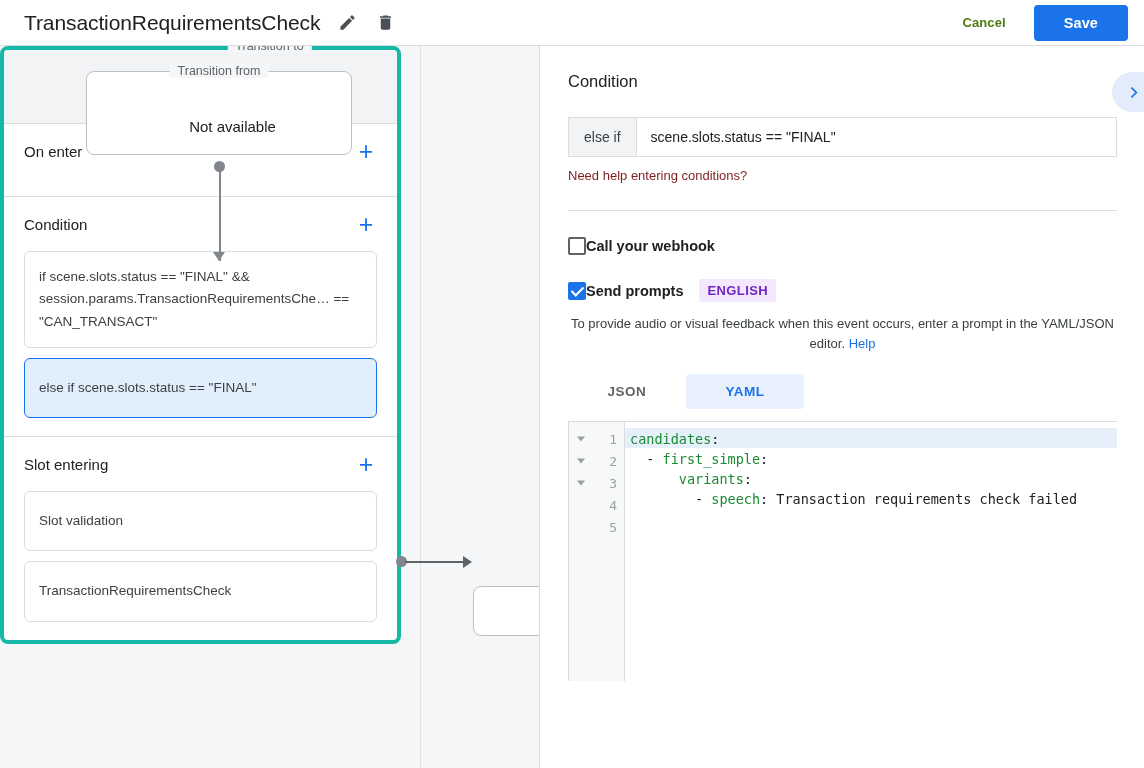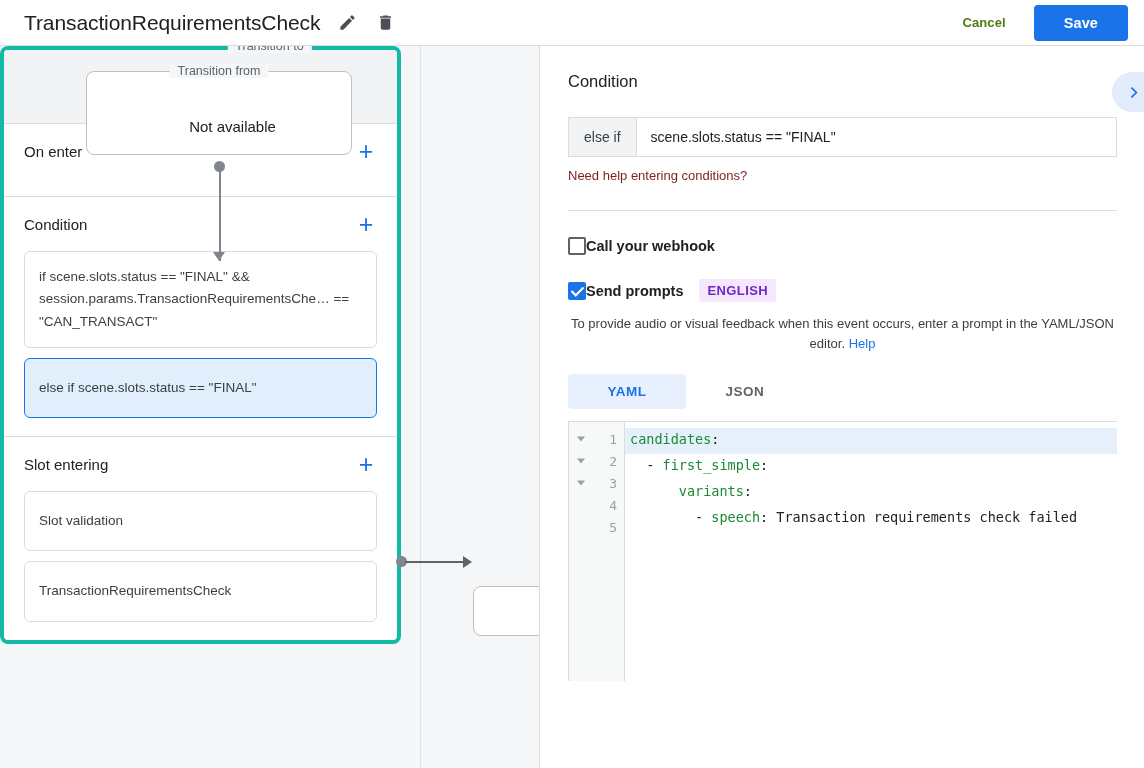--- a/index.html
+++ b/index.html
@@ -273,21 +273,21 @@
   .lnum {
     width: 100%; text-align: right;
     font-family: "DejaVu Sans Mono", monospace;
     font-size: 13px; color: #9aa0a6;
   }
   .code {
     flex: 1 1 auto; padding-top: 6px; overflow: hidden;
     white-space: pre; position: relative;
   }
   .cline {
-    height: 26px; line-height: 22px;
+    height: 20px; line-height: 22px;
     font-family: "DejaVu Sans Mono", monospace;
     font-size: 13.5px; color: #202124;
     padding-left: 5px;
   }
   .cline.hl { background: #e6f0fb; }
   .k { color: #1a8a33; }
   .p { color: #202124; }
 </style>
 </head>
 <body>
@@ -400,22 +400,22 @@
         <div class="cb-label">Send prompts</div>
         <div class="badge">ENGLISH</div>
       </div>
 
       <div class="helptext">
         <span>To provide audio or visual feedback when this event occurs, enter a prompt in the YAML/JSON editor.</span>
         <a>Help</a>
       </div>
 
       <div class="tabs">
+        <div class="tab">JSON</div>
         <div class="tab active">YAML</div>
-        <div class="tab">JSON</div>
       </div>
 
       <div class="editor">
         <div class="gutter" id="gutter">
             <div class="gut-line">
               <div class="fold"></div>
               <div class="lnum">1</div>
             </div>
             <div class="gut-line">
               <div class="fold"></div>

